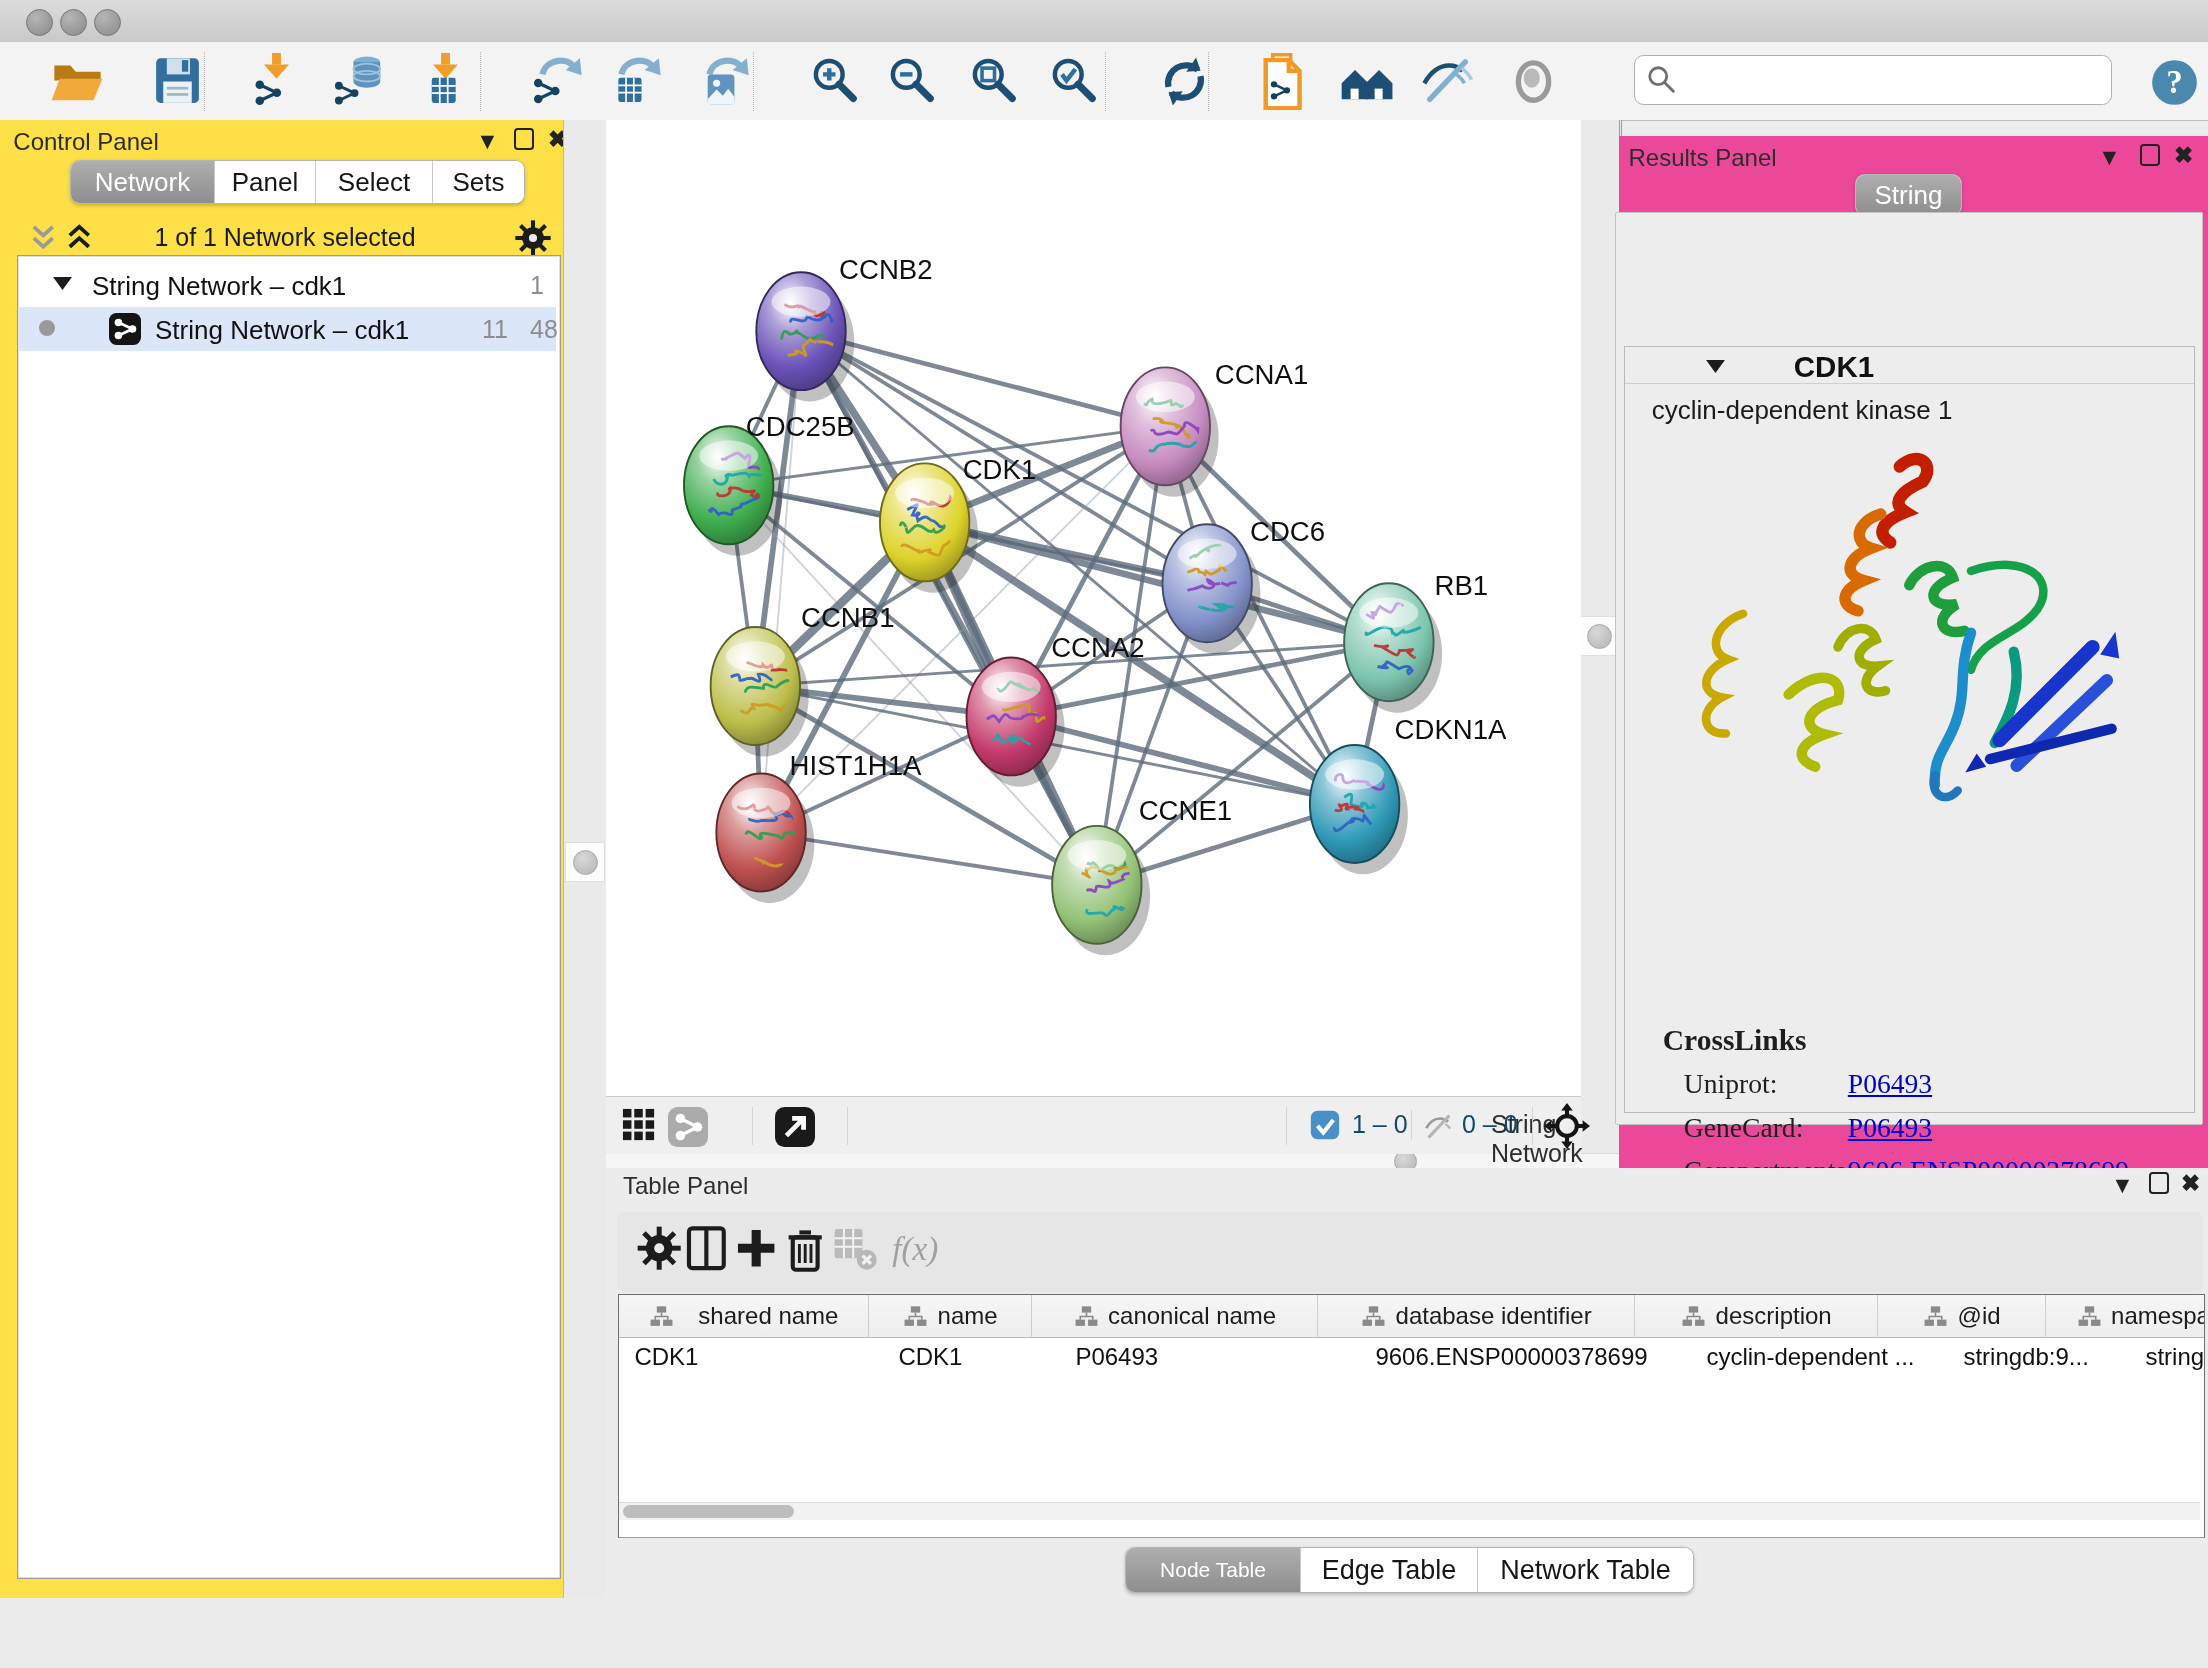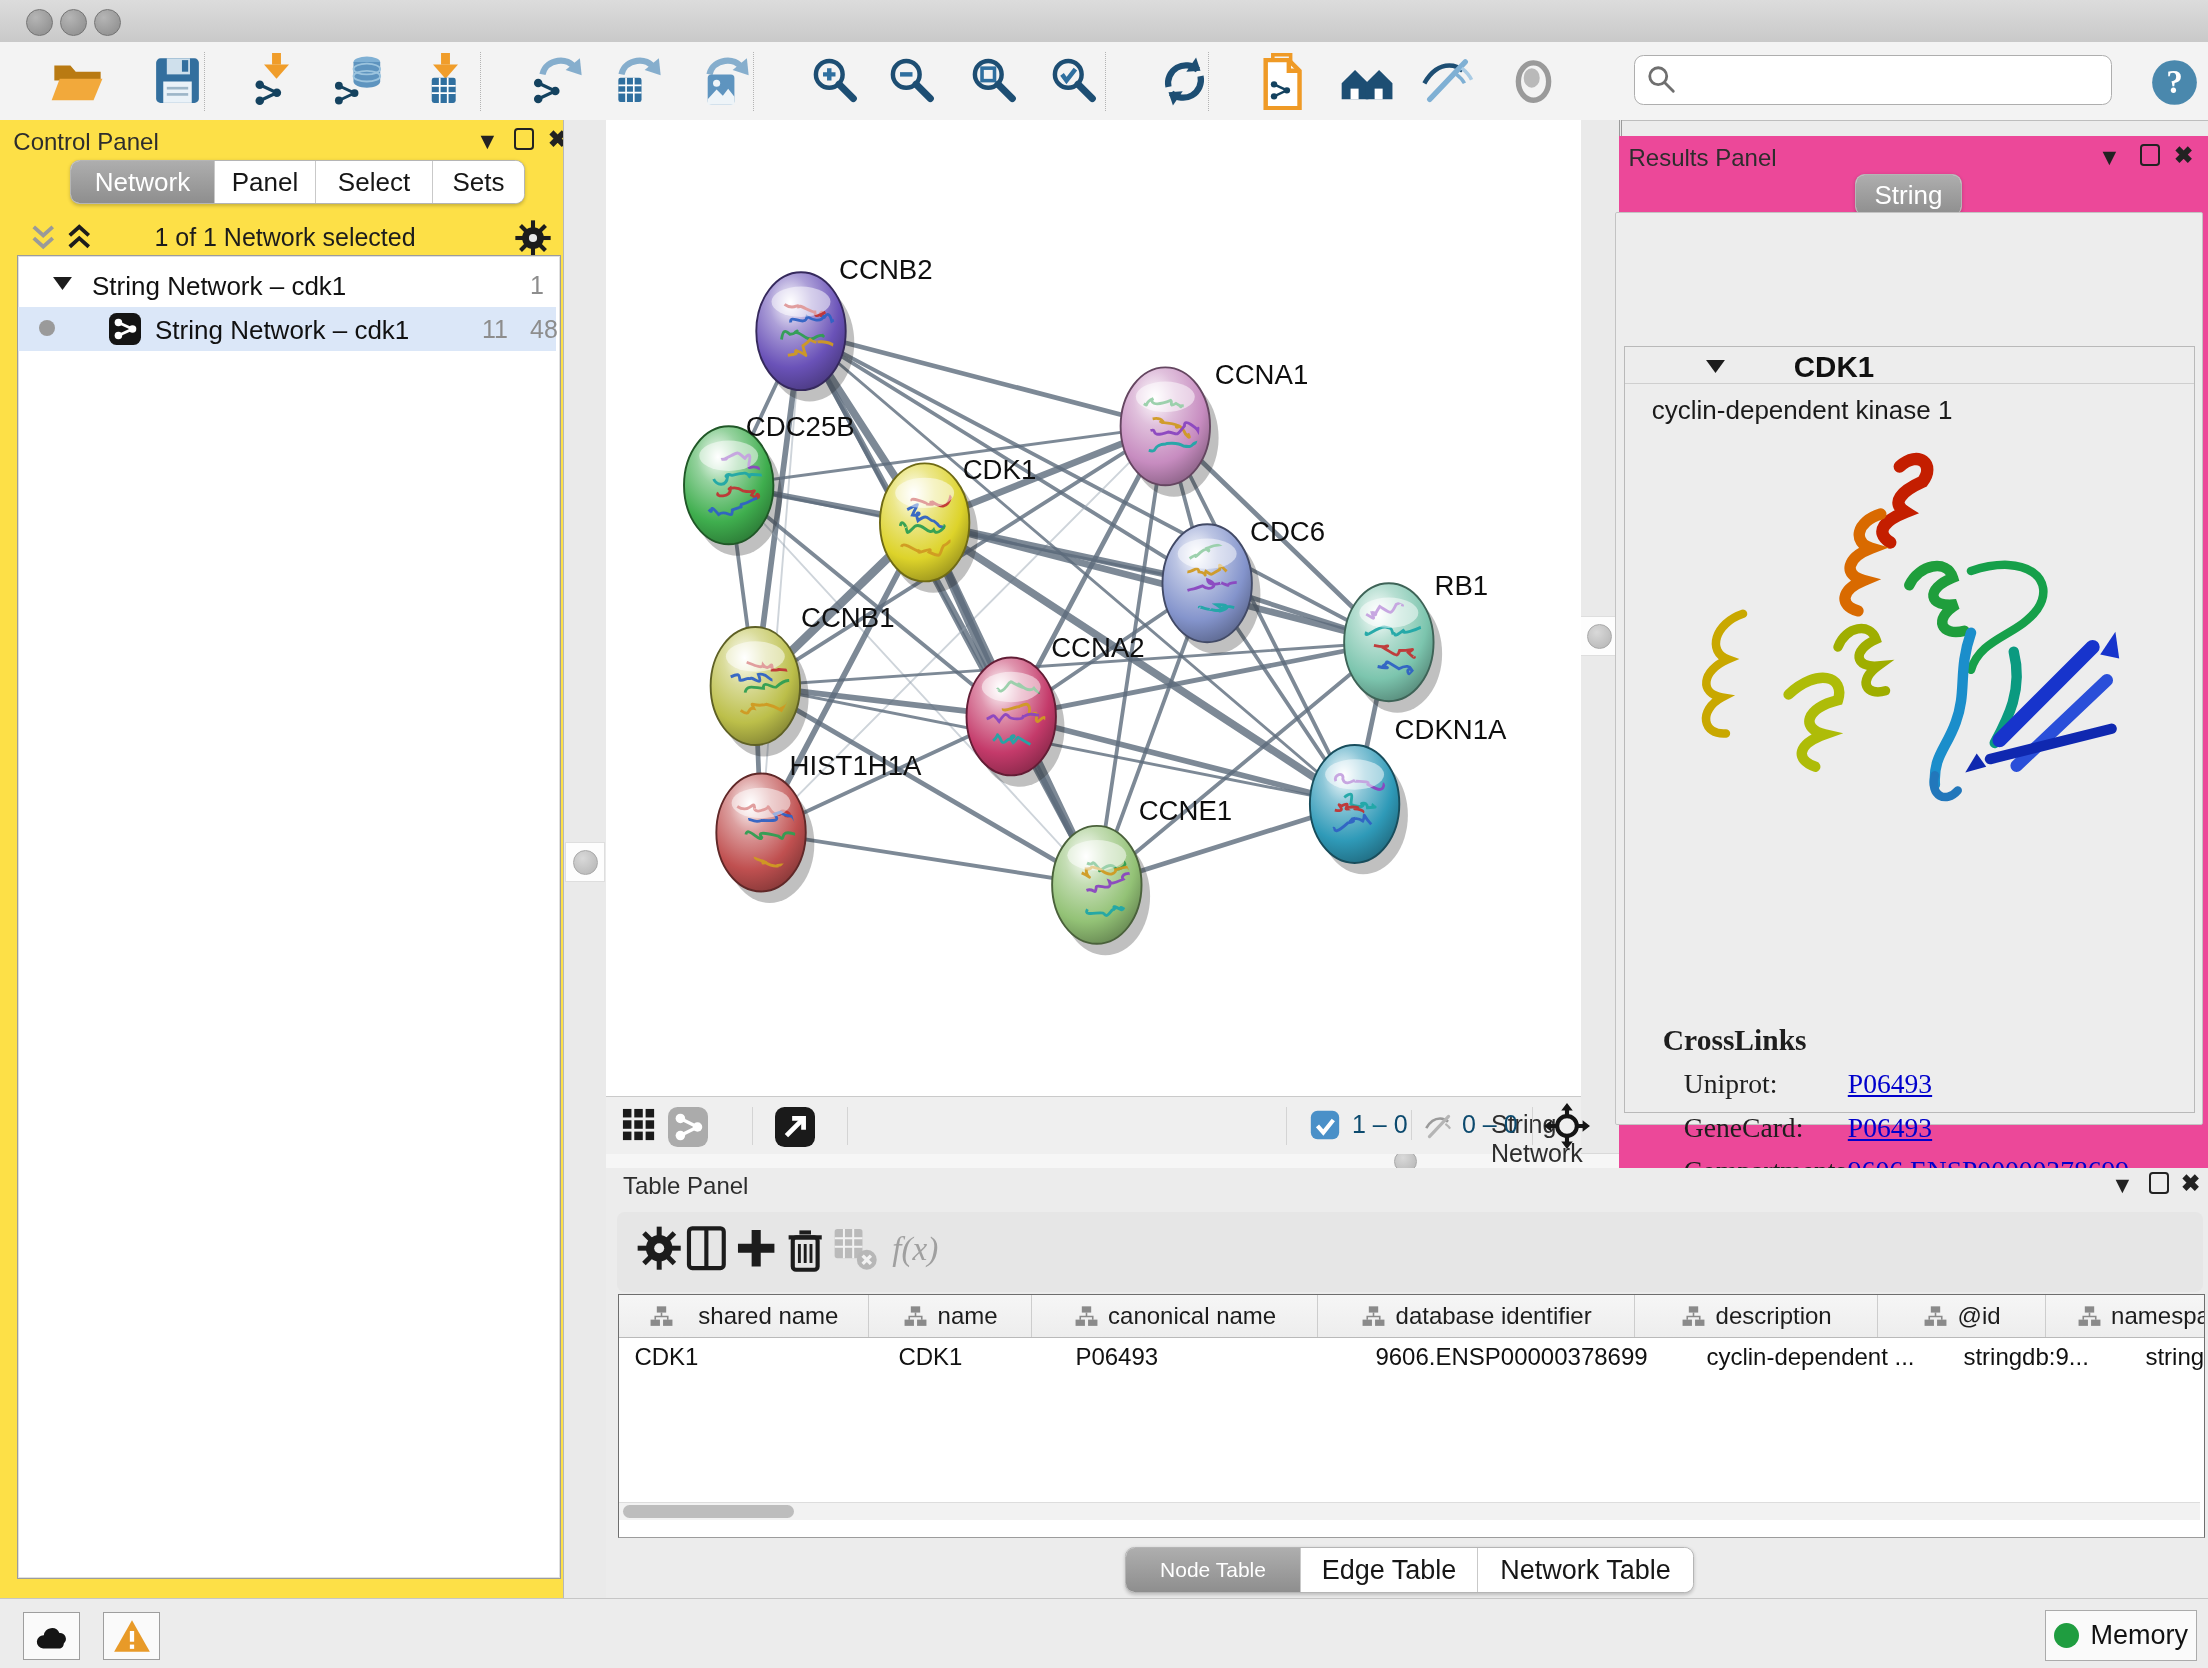--- a/index.html
+++ b/index.html
@@ -839,33 +839,15 @@
       </div>
     </div>
     <div id="tp-tabs"></div>
   <div class="pills" style="left: 519px; top: 379px; height: 44px;">
         <div class="pill sel" style="width: 174px; font-size: 21px;">Node Table</div>
         <div class="pill" style="width: 176px; font-size: 27px;">Edge Table</div>
         <div class="pill" style="width: 215px; font-size: 27px;">Network Table</div>
       </div>
     </div>
 
-  <div id="statusbar" class="abs">
-    <div class="sbox" style="left:23px">
-      <svg width="42" height="34" viewBox="0 0 56 46">
-          <path d="M16 40a9 9 0 0 1 1-18 11 11 0 0 1 21-3 8 8 0 0 1 6 14 8 8 0 0 1-5 7z" fill="#141414"></path>
-        </svg>
-    </div>
-    <div class="sbox" style="left:103px">
-      <svg width="40" height="36" viewBox="0 0 56 50">
-          <path d="M28 3L53 47H3z" fill="#e89a28"></path>
-          <rect x="25" y="18" width="6" height="15" fill="#fff"></rect>
-          <rect x="25" y="37" width="6" height="6" fill="#fff"></rect>
-        </svg>
-    </div>
-    <div id="memory-btn">
-      <span id="memory-dot" style="background: rgb(31, 157, 64);"></span>
-      <span>Memory</span>
-    </div>
-  </div>
 
 </div>
 
 
 </body></html>

